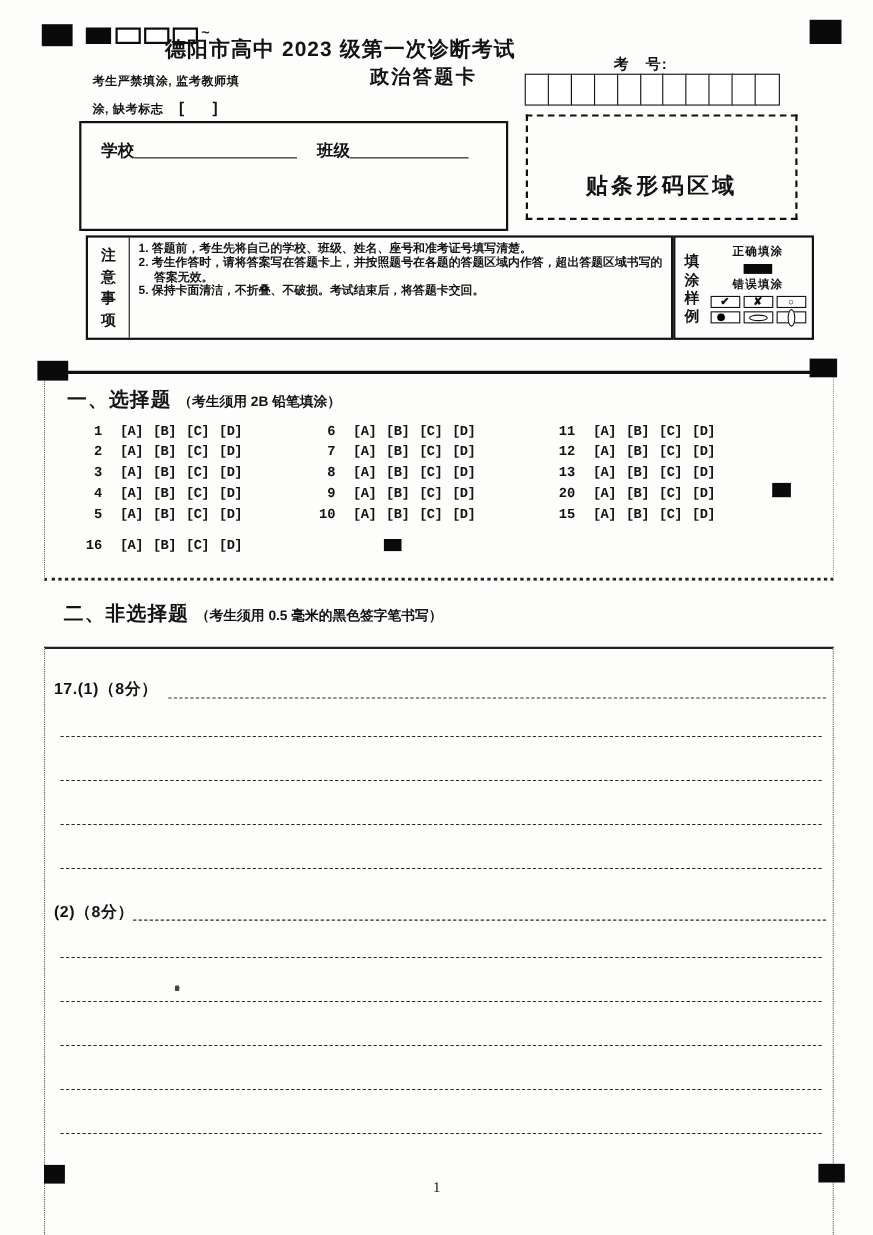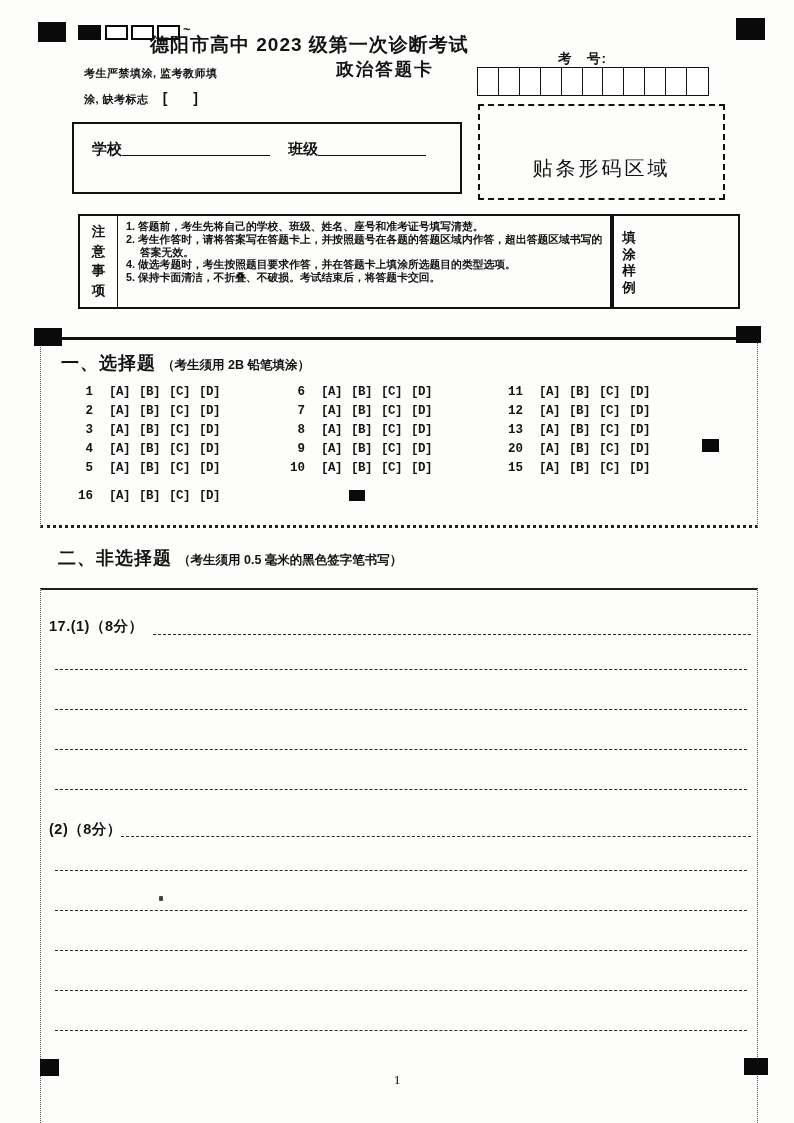--- a/index.html
+++ b/index.html
@@ -18,27 +18,27 @@
   .title2 { left:150px; top:57px; width:470px; text-align:center; font-size:17.5px; font-weight:bold; letter-spacing:2px;}
 
   .examno-label { left:558px; top:50px; font-size:13.5px; font-weight:bold; letter-spacing:1px; }
   .examno-row { left:477px; top:67px; display:flex; }
   .examno-cell { width:22.5px; height:29px; border:1.6px solid #111; background:#fff; margin-left:-1.6px; }
   .examno-cell:first-child { margin-left:0; }
 
   .warn { left:84px; font-size:11px; font-weight:bold; letter-spacing:0.5px; }
   .warn .bracket { font-size:14px; font-weight:bold; margin-left:14px; letter-spacing:6px; }
 
-  .infobox { left:72px; top:122px; width:390px; height:72px; border:2px solid #111; }
+  .infobox { left:72px; top:110px; width:390px; height:100px; border:2px solid #111; }
   .info-row { position:absolute; left:18px; white-space:nowrap; font-size:15px; font-weight:600; }
   .uline { display:inline-block; border-bottom:1.6px solid #111; height:15px; vertical-align:-2px; }
 
   .barcode { left:478px; top:104px; width:247px; height:96px; border:2.5px dashed #111;
              display:flex; align-items:center; justify-content:center; }
-  .barcode-label { font-size:20px; font-weight:normal; letter-spacing:3px;margin-top:32px; }
+  .barcode-label { font-size:20px; font-weight:bold; letter-spacing:3px;margin-top:32px; }
 
   .notesbox { left:78px; top:214px; width:534px; height:95px; border:2px solid #111; }
   .notes-side { position:absolute; left:0; top:0; bottom:0; width:38px; border-right:1.5px solid #111;
                 display:flex; flex-direction:column; align-items:center; justify-content:space-around;
                 padding:6px 0; font-size:13.5px; font-weight:bold; }
   .notes-body { position:absolute; left:46px; top:4px; right:3px; font-size:10.8px; line-height:12.8px; font-weight:600; }
   .notes-body div { padding-left:14px; text-indent:-14px; }
 
   .samplebox { left:612px; top:214px; width:128px; height:95px; border:2px solid #111; }
   .sample-side { position:absolute; left:7px; top:14px; width:16px; display:flex; flex-direction:column;
@@ -126,32 +126,60 @@
   <div class="abs notesbox">
     <div class="notes-side" id="notes-side">
         <div>注</div>
         <div>意</div>
         <div>事</div>
         <div>项</div>
       </div>
     <div class="notes-body" id="notes-body">
         <div>1. 答题前，考生先将自己的学校、班级、姓名、座号和准考证号填写清楚。</div>
         <div>2. 考生作答时，请将答案写在答题卡上，并按照题号在各题的答题区域内作答，超出答题区域书写的答案无效。</div>
-        <div>4. 做选考题时，考生按照题目要求作答，并在答题卡上填涂所选题目的类型选项。</div>
         <div>5. 保持卡面清洁，不折叠、不破损。考试结束后，将答题卡交回。</div>
       </div>
   </div>
 
   <div class="abs samplebox">
     <div class="sample-side" id="sample-side">
         <div>填</div>
         <div>涂</div>
         <div>样</div>
         <div>例</div>
       </div>
+    <div class="sample-content">
+      <div class="sample-title" style="margin-top:6px;">正确填涂</div>
+      <div class="correct-rect"></div>
+      <div class="sample-title">错误填涂</div>
+      <div class="wrong-grid" id="wrong-grid">
+          <div class="wrong-row">
+            <div class="wrong-box">
+              <span class="glyph">✔</span>
+            </div>
+            <div class="wrong-box">
+              <span class="glyph">✘</span>
+            </div>
+            <div class="wrong-box">
+              <span class="glyph" style="font-size:9px;">○</span>
+            </div>
+          </div>
+          <div class="wrong-row">
+            <div class="wrong-box">
+              <span class="sh-dot"></span>
+            </div>
+            <div class="wrong-box">
+              <span class="sh-ovalh"></span>
+            </div>
+            <div class="wrong-box">
+              <span class="sh-ovalv"></span>
+            </div>
+          </div>
+        </div>
+    </div>
   </div>
 
   <div class="abs mcqbox">
     <div class="abs sec-title" style="left:20px; top:11px;">
       <span>一、选择题</span>
       <span class="sec-sub">（考生须用 2B 铅笔填涂）</span>
     </div>
     <div class="mcq-col" id="mcq-col-0" style="left:30px; top:42px;">
         <div class="mcq-row">
           <span class="mcq-num">1</span>

